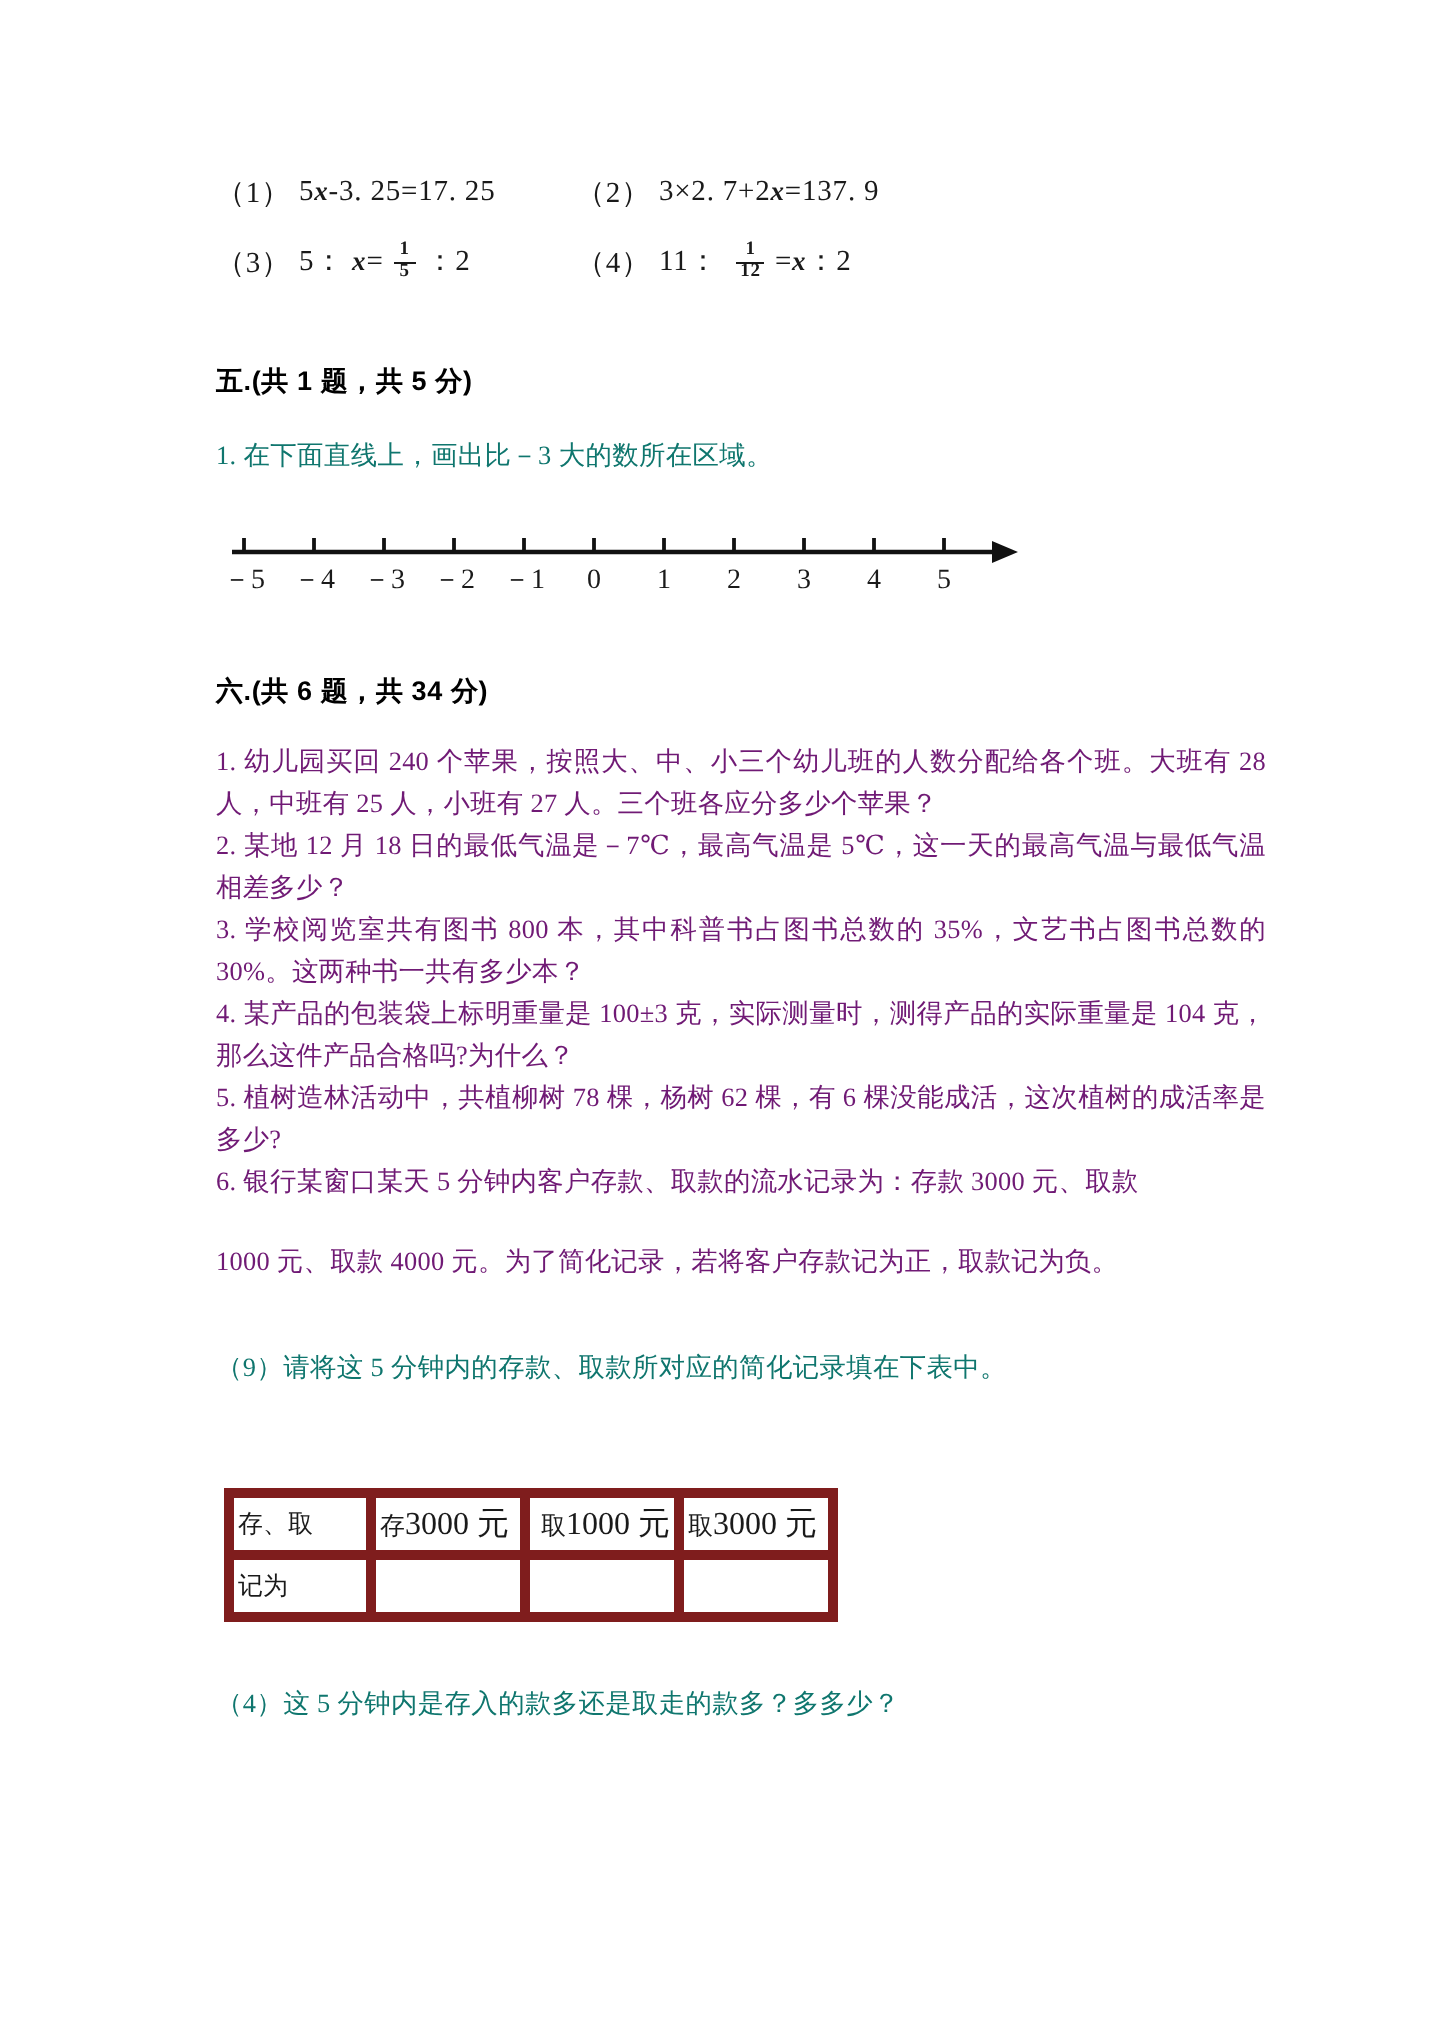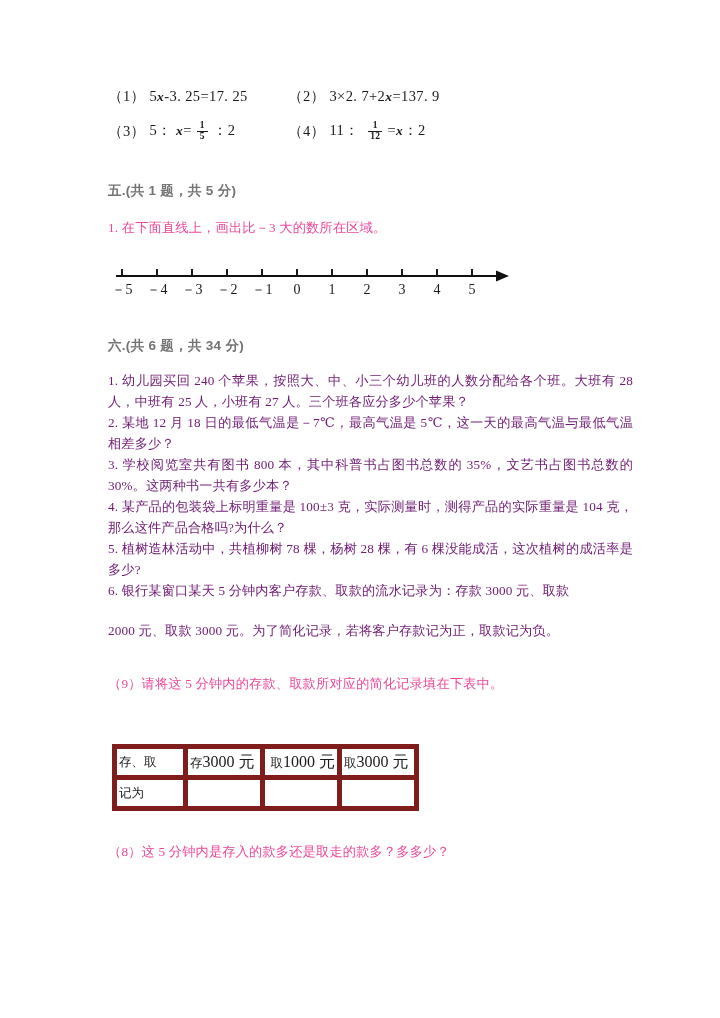--- a/index.html
+++ b/index.html
@@ -92,33 +92,33 @@
   }
 
   
   .section-head {
     position: absolute;
     left: 0;
     font-family: "Liberation Sans", sans-serif;
     font-weight: bold;
     font-size: 13.5px;
     letter-spacing: 0.3px;
-    color: #737373;
+    color: #000000;
   }
   #sec5-head { top: 182px; }
   #sec6-head { top: 337px; text-align: center; }
 
   
   .para {
     position: absolute;
     left: 0;
     font-size: 13.2px;
     line-height: 21px;
     letter-spacing: 0.2px;
-    color: #ec4899;
+    color: #0f766e;
     width: 525px;
     text-align: justify;
   }
   #q5-1 { top: 217px; }
 
   .q-list {
     position: absolute;
     left: 0;
     top: 370px;
     width: 525px;
@@ -249,23 +249,23 @@
       </svg>
     </div>
 
     <div class="section-head" id="sec6-head">六.(共 6 题，共 34 分)</div>
 
     <div class="q-list">
       <p class="q-item">1. 幼儿园买回 240 个苹果，按照大、中、小三个幼儿班的人数分配给各个班。大班有 28 人，中班有 25 人，小班有 27 人。三个班各应分多少个苹果？</p>
       <p class="q-item">2. 某地 12 月 18 日的最低气温是－7℃，最高气温是 5℃，这一天的最高气温与最低气温相差多少？</p>
       <p class="q-item">3. 学校阅览室共有图书 800 本，其中科普书占图书总数的 35%，文艺书占图书总数的 30%。这两种书一共有多少本？</p>
       <p class="q-item">4. 某产品的包装袋上标明重量是 100±3 克，实际测量时，测得产品的实际重量是 104 克，那么这件产品合格吗?为什么？</p>
-      <p class="q-item">5. 植树造林活动中，共植柳树 78 棵，杨树 28 棵，有 6 棵没能成活，这次植树的成活率是多少?</p>
+      <p class="q-item">5. 植树造林活动中，共植柳树 78 棵，杨树 62 棵，有 6 棵没能成活，这次植树的成活率是多少?</p>
       <p class="q-item">6. 银行某窗口某天 5 分钟内客户存款、取款的流水记录为：存款 3000 元、取款</p>
-      <p class="q-item spaced-top">2000 元、取款 3000 元。为了简化记录，若将客户存款记为正，取款记为负。</p>
+      <p class="q-item spaced-top">1000 元、取款 4000 元。为了简化记录，若将客户存款记为正，取款记为负。</p>
     </div>
 
     <div class="para" id="q6-sub1">（9）请将这 5 分钟内的存款、取款所对应的简化记录填在下表中。</div>
 
     <table class="rec-table">
       <tbody>
         <tr>
           <td class="c0"><span>存、取</span></td>
           <td class="c1"><span>存</span><span class="cell-small-num">3000 元</span></td>
           <td class="c2"><span>取</span><span class="cell-small-num">1000 元</span></td>
@@ -273,16 +273,16 @@
         </tr>
         <tr>
           <td class="c0"><span>记为</span></td>
           <td class="c1 empty-cell"><span></span></td>
           <td class="c2 empty-cell"><span></span></td>
           <td class="c3 empty-cell"><span></span></td>
         </tr>
       </tbody>
     </table>
 
-    <div class="para" id="q6-sub2">（8）这 5 分钟内是存入的款多还是取走的款多？多多少？</div>
+    <div class="para" id="q6-sub2">（4）这 5 分钟内是存入的款多还是取走的款多？多多少？</div>
 
   </div>
 </div>
 
 </body></html>

